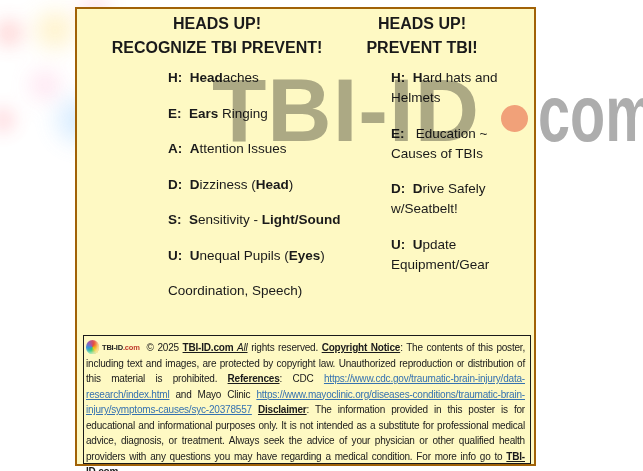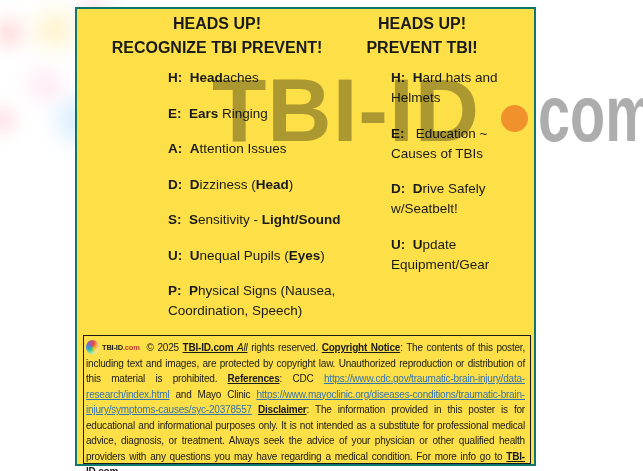--- a/index.html
+++ b/index.html
@@ -6,22 +6,22 @@
   .page{position:relative;width:643px;height:471px;background:#ffffff;overflow:hidden;
         font-family:"Liberation Sans",sans-serif;color:#1a1a1a;}
   .bg-art{position:absolute;left:-25px;top:-25px;width:210px;height:230px;filter:blur(9px);opacity:.8;
     background:
       radial-gradient(42px 40px at 80px 55px, rgba(255,225,130,.65), transparent 70%),
       radial-gradient(26px 26px at 34px 58px, rgba(255,110,110,.55), transparent 70%),
       radial-gradient(30px 30px at 120px 35px, rgba(255,160,190,.5), transparent 70%),
       radial-gradient(48px 46px at 105px 145px, rgba(150,205,255,.6), transparent 72%),
       radial-gradient(22px 22px at 28px 145px, rgba(255,90,110,.5), transparent 70%),
       radial-gradient(34px 32px at 70px 110px, rgba(255,170,210,.45), transparent 70%);}
-  .poster{position:absolute;left:75px;top:7px;width:461px;height:459px;background:#fde047;
-        border:2px solid #0f766e;box-sizing:border-box;}
+  .poster{position:absolute;left:75px;top:7px;width:461px;height:459px;background:#fef9c3;
+        border:2px solid #a16207;box-sizing:border-box;}
   .hdr{position:absolute;text-align:center;font-weight:bold;font-size:16px;line-height:24px;top:3px;}
   .hdr-left{left:0;width:280px;}
   .hdr-right{left:265px;width:160px;}
   .col{position:absolute;top:59px;font-size:13.5px;}
   .col-left{left:54px;}
   .col-right{left:277px;}
   .item{line-height:20px;margin-bottom:15.5px;white-space:pre-wrap;padding-left:37px;}
   .item .b{font-weight:bold;}
   .footer-box{position:absolute;left:6px;top:326px;width:448px;height:129px;border:1px solid #1a1a1a;
         box-sizing:border-box;padding:3px 5px 0 2px;font-size:10px;letter-spacing:-0.2px;
@@ -58,21 +58,21 @@
       <div>PREVENT TBI!</div>
     </div>
 
     <div class="col col-left">
         <div class="item"><div><span class="b">H:</span><span>  </span><span class="b">Head</span><span>aches</span></div></div>
         <div class="item"><div><span class="b">E:</span><span>  </span><span class="b">Ears</span><span> Ringing</span></div></div>
         <div class="item"><div><span class="b">A:</span><span>  </span><span class="b">A</span><span>ttention Issues</span></div></div>
         <div class="item"><div><span class="b">D:</span><span>  </span><span class="b">D</span><span>izziness (</span><span class="b">Head</span><span>)</span></div></div>
         <div class="item"><div><span class="b">S:</span><span>  </span><span class="b">S</span><span>ensitivity - </span><span class="b">Light/Sound</span></div></div>
         <div class="item"><div><span class="b">U:</span><span>  </span><span class="b">U</span><span>nequal Pupils (</span><span class="b">Eyes</span><span>)</span></div></div>
-        <div class="item"><div><span class="b">P:</span><span>  </span><span class="b">P</span><span>hysical Signs (Nausea,</span></div><div><span>Coordination, Speech)</span></div></div>
+        <div class="item"><div><span>Coordination, Speech)</span></div></div>
       </div>
     <div class="col col-right">
         <div class="item"><div><span class="b">H:</span><span>  </span><span class="b">H</span><span>ard hats and Helmets</span></div></div>
         <div class="item"><div><span class="b">E:</span><span>   </span><span>Education ~ Causes of TBIs</span></div></div>
         <div class="item"><div><span class="b">D:</span><span>  </span><span class="b">D</span><span>rive Safely w/Seatbelt!</span></div></div>
         <div class="item"><div><span class="b">U:</span><span>  </span><span class="b">U</span><span>pdate Equipment/Gear</span></div></div>
         <div class="item"></div>
       </div>
 
     <div class="footer-box">

